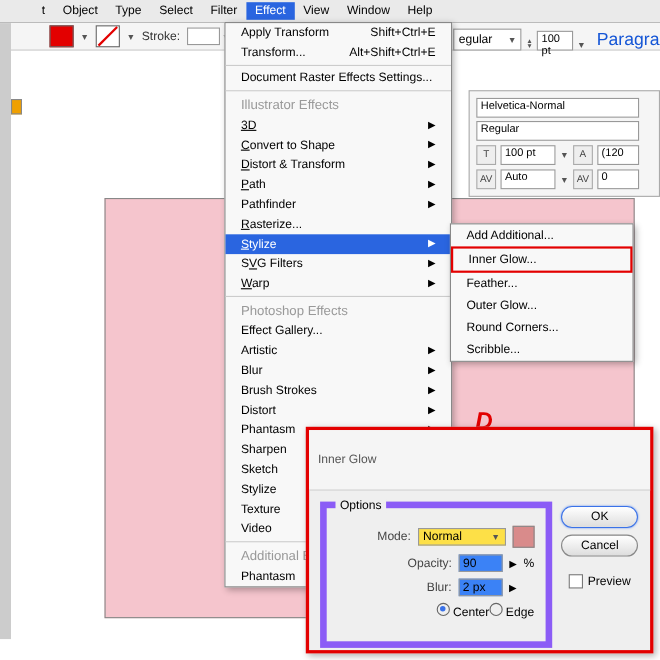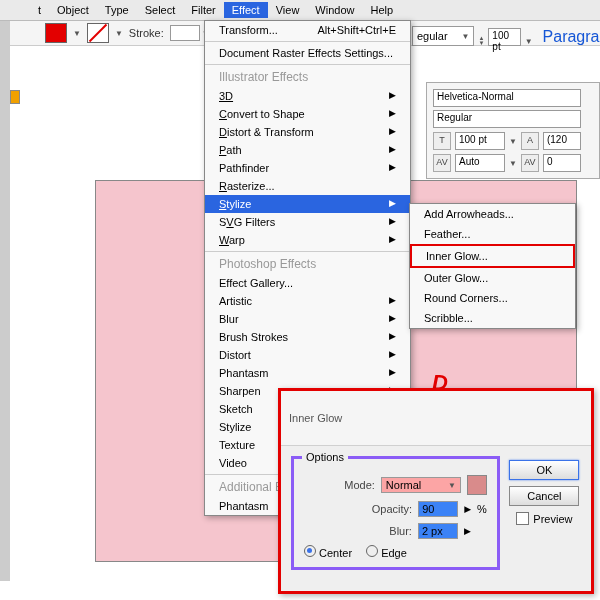--- a/index.html
+++ b/index.html
@@ -26,28 +26,28 @@
 .effectmenu .head{color:#999;padding:3px 14px;font-size:12px}
 .effectmenu .hl{background:#2a65e0;color:#fff}
 .arrow{font-size:9px}
 .submenu{position:absolute;left:409px;top:203px;width:165px;background:#f8f8f8;border:1px solid #888;box-shadow:2px 2px 6px rgba(0,0,0,.3)}
 .submenu .item{padding:4px 14px;font-size:11px}
 .highlighted-box{border:2px solid #e30000}
 .canvas{position:absolute;left:95px;top:180px;width:480px;height:380px;background:#f5c5cd;border:1px solid #888}
 .dialog{position:absolute;left:278px;top:388px;width:310px;height:200px;background:#efefef;border:3px solid #e30000;box-shadow:2px 2px 6px rgba(0,0,0,.3)}
 .dialog .title{background:#f5f5f5;padding:21px 8px;font-size:11px;color:#555;border-bottom:1px solid #d0d0d0}
 .dialog .body{display:flex;padding:10px}
-.options{border:3px solid #8b5cf6;padding:10px 10px 2px;position:relative;width:200px}
+.options{border:6px solid #8b5cf6;padding:10px 10px 14px;position:relative;width:200px}
 .frow{display:flex;align-items:center;gap:6px;margin:6px 0;justify-content:flex-end}
 .frow label{color:#444}
-.modebox{background:#fca5a5;border:1px solid #999;padding:1px 4px;width:70px;display:flex;justify-content:space-between;align-items:center}
+.modebox{background:#fde047;border:1px solid #999;padding:1px 4px;width:70px;display:flex;justify-content:space-between;align-items:center}
 .colorsw{width:18px;height:18px;background:#d98b8b;border:1px solid #888}
 .numbox{background:#3b82f6;border:1px solid #999;padding:1px 3px;width:32px}
 .btncol{width:80px;display:flex;flex-direction:column;gap:6px;align-items:center;padding:4px 0 0 8px}
-.btn{width:70px;height:20px;background:linear-gradient(#fff,#ddd);border:1px solid #888;border-radius:0;font-size:11px}
+.btn{width:70px;height:20px;background:linear-gradient(#fff,#ddd);border:1px solid #888;border-radius:10px;font-size:11px}
 .btn.def{border:1px solid #3a72e8;box-shadow:0 0 2px #5a8aee}
 .chk{display:flex;align-items:center;gap:4px}
 .radio{width:10px;height:10px;border:1px solid #666;border-radius:50%;display:inline-block;position:relative}
 .radio.sel::after{content:"";position:absolute;left:2px;top:2px;width:5px;height:5px;border-radius:50%;background:#3a72e8}
 .leftstrip{position:absolute;left:0;top:21px;width:10px;height:560px;background:#ccc}
 .leftstrip2{position:absolute;left:10px;top:90px;width:8px;height:12px;background:#f0a000;border:1px solid #888}
 .para{color:#1556d6;font-size:16px;margin-left:6px}
 .redletter{position:absolute;left:432px;top:370px;font-size:22px;color:#e20000;font-weight:bold;font-style:italic}
 </style>
 </head>
@@ -110,20 +110,24 @@
     <span class="icon">AV</span>
     <span class="field" style="width:42px">Auto</span>
       <span class="down">▼</span>
     <span class="icon">AV</span>
     <span class="field" style="width:30px">0</span>
   </div>
 </div>
 
 <div class="effectmenu">
   <div class="item">
+      <span>Apply Transform</span>
+      <span>Shift+Ctrl+E</span>
+    </div>
+  <div class="item">
       <span>Transform...</span>
       <span>Alt+Shift+Ctrl+E</span>
     </div>
   <div class="sep"></div>
   <div class="item">
       <span>Document Raster Effects Settings...</span>
     </div>
   <div class="sep"></div>
   <div class="head">Illustrator Effects</div>
   <div class="item">
@@ -205,23 +209,23 @@
       <span class="arrow">▶</span>
     </div>
   <div class="sep"></div>
   <div class="head">Additional E</div>
   <div class="item">
       <span>Phantasm</span>
     </div>
 </div>
 
 <div class="submenu">
-  <div class="item">Add Arrowheads...</div>
+  <div class="item">Add Additional...</div>
+  <div class="item highlighted-box">Inner Glow...</div>
   <div class="item">Feather...</div>
-  <div class="item highlighted-box">Inner Glow...</div>
   <div class="item">Outer Glow...</div>
   <div class="item">Round Corners...</div>
   <div class="item">Scribble...</div>
 </div>
 
 <div class="dialog">
   <div class="title">Inner Glow</div>
   <div class="body">
     <div class="options">
       <span class="legend" style="position:absolute;top:-8px;left:8px;background:#efefef;padding:0 4px">Options</span>
@@ -238,27 +242,27 @@
         <span class="numbox">90</span>
         <span class="arrow">▶</span>
         <span>%</span>
       </div>
       <div class="frow">
         <label>Blur:</label>
         <span class="numbox">2 px</span>
         <span class="arrow">▶</span>
         <span style="width:10px"></span>
       </div>
-      <div class="frow" style="justify-content:flex-start;gap:14px">
+      <div class="frow" style="justify-content:flex-end;gap:0">
         <span><span class="radio sel"></span> <span>Center</span></span>
         <span><span class="radio"></span> <span>Edge</span></span>
       </div>
     </div>
     <div class="btncol">
       <button class="btn def">OK</button>
       <button class="btn">Cancel</button>
-      <div class="chk" style="">
+      <div class="chk" style="margin-top:10px">
         <span style="width:11px;height:11px;border:1px solid #777;background:#fff;display:inline-block"></span>
         <span>Preview</span>
       </div>
     </div>
   </div>
 </div>
 
 </body></html>

